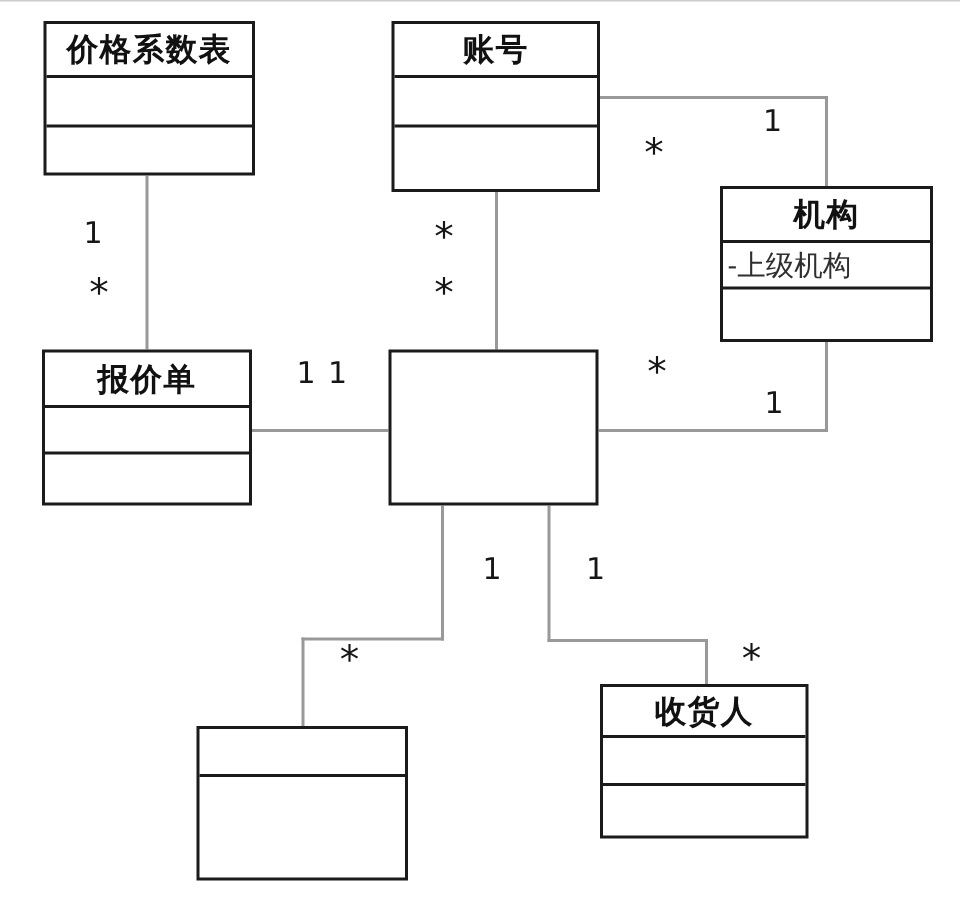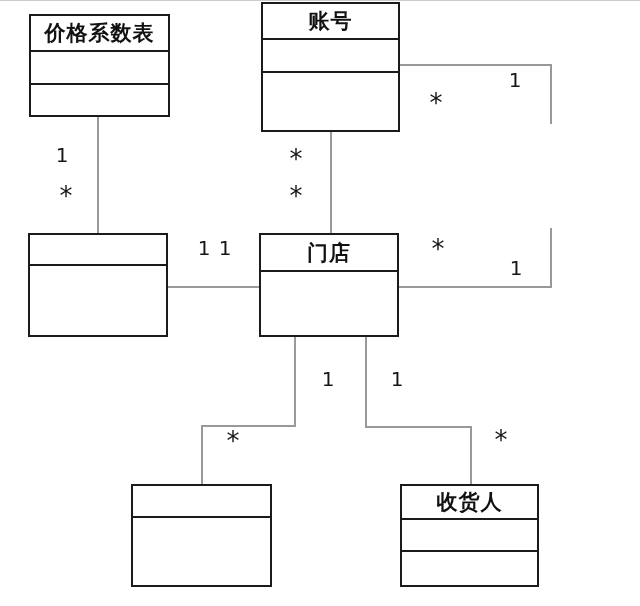--- a/index.html
+++ b/index.html
@@ -52,43 +52,48 @@
   <div class="v" style="left:365px;top:337px;height:91px"></div>
   <div class="h" style="left:365px;top:426px;width:107px"></div>
   <div class="v" style="left:470px;top:426px;height:58px"></div>
 
   <div class="box" style="left:29px;top:14px;width:141px;height:103px">
     <div class="title" style="height:34px">价格系数表</div>
     <div class="row" style="height:31px"></div>
     <div class="row"></div>
   </div>
 
-  <div class="box" style="left:261px;top:2px;width:139px;height:130px">
+  <div class="box" style="left:261px;top:14px;width:139px;height:114px">
     <div class="title" style="height:34px">账号</div>
     <div class="row" style="height:31px"></div>
     <div class="row"></div>
   </div>
 
+  <div class="box" style="left:480px;top:124px;width:142px;height:104px">
+    <div class="title" style="height:34px">机构</div>
+    <div class="row" style="height:29px">-上级机构</div>
+    <div class="row"></div>
+  </div>
 
   <div class="box" style="left:28px;top:233px;width:140px;height:104px">
+    <div class="title" style="height:35px">报价单</div>
     <div class="row" style="height:29px"></div>
     <div class="row"></div>
   </div>
 
   <div class="box" style="left:259px;top:233px;width:140px;height:104px">
-    <div class="title" style="height:35px">门店</div>
     <div class="row"></div>
   </div>
 
   <div class="box" style="left:131px;top:484px;width:141px;height:103px">
     <div class="row" style="height:30px"></div>
     <div class="row"></div>
   </div>
 
-  <div class="box" style="left:400px;top:484px;width:139px;height:103px">
+  <div class="box" style="left:400px;top:456px;width:139px;height:103px">
     <div class="title" style="height:32px">收货人</div>
     <div class="row" style="height:30px"></div>
     <div class="row"></div>
   </div>
 
   <span class="lab" style="left:62px;top:155px">1</span>
   <span class="lab star" style="left:66px;top:191px">*</span>
   <span class="lab star" style="left:296px;top:154px">*</span>
   <span class="lab star" style="left:296px;top:191px">*</span>
   <span class="lab star" style="left:436px;top:98px">*</span>

